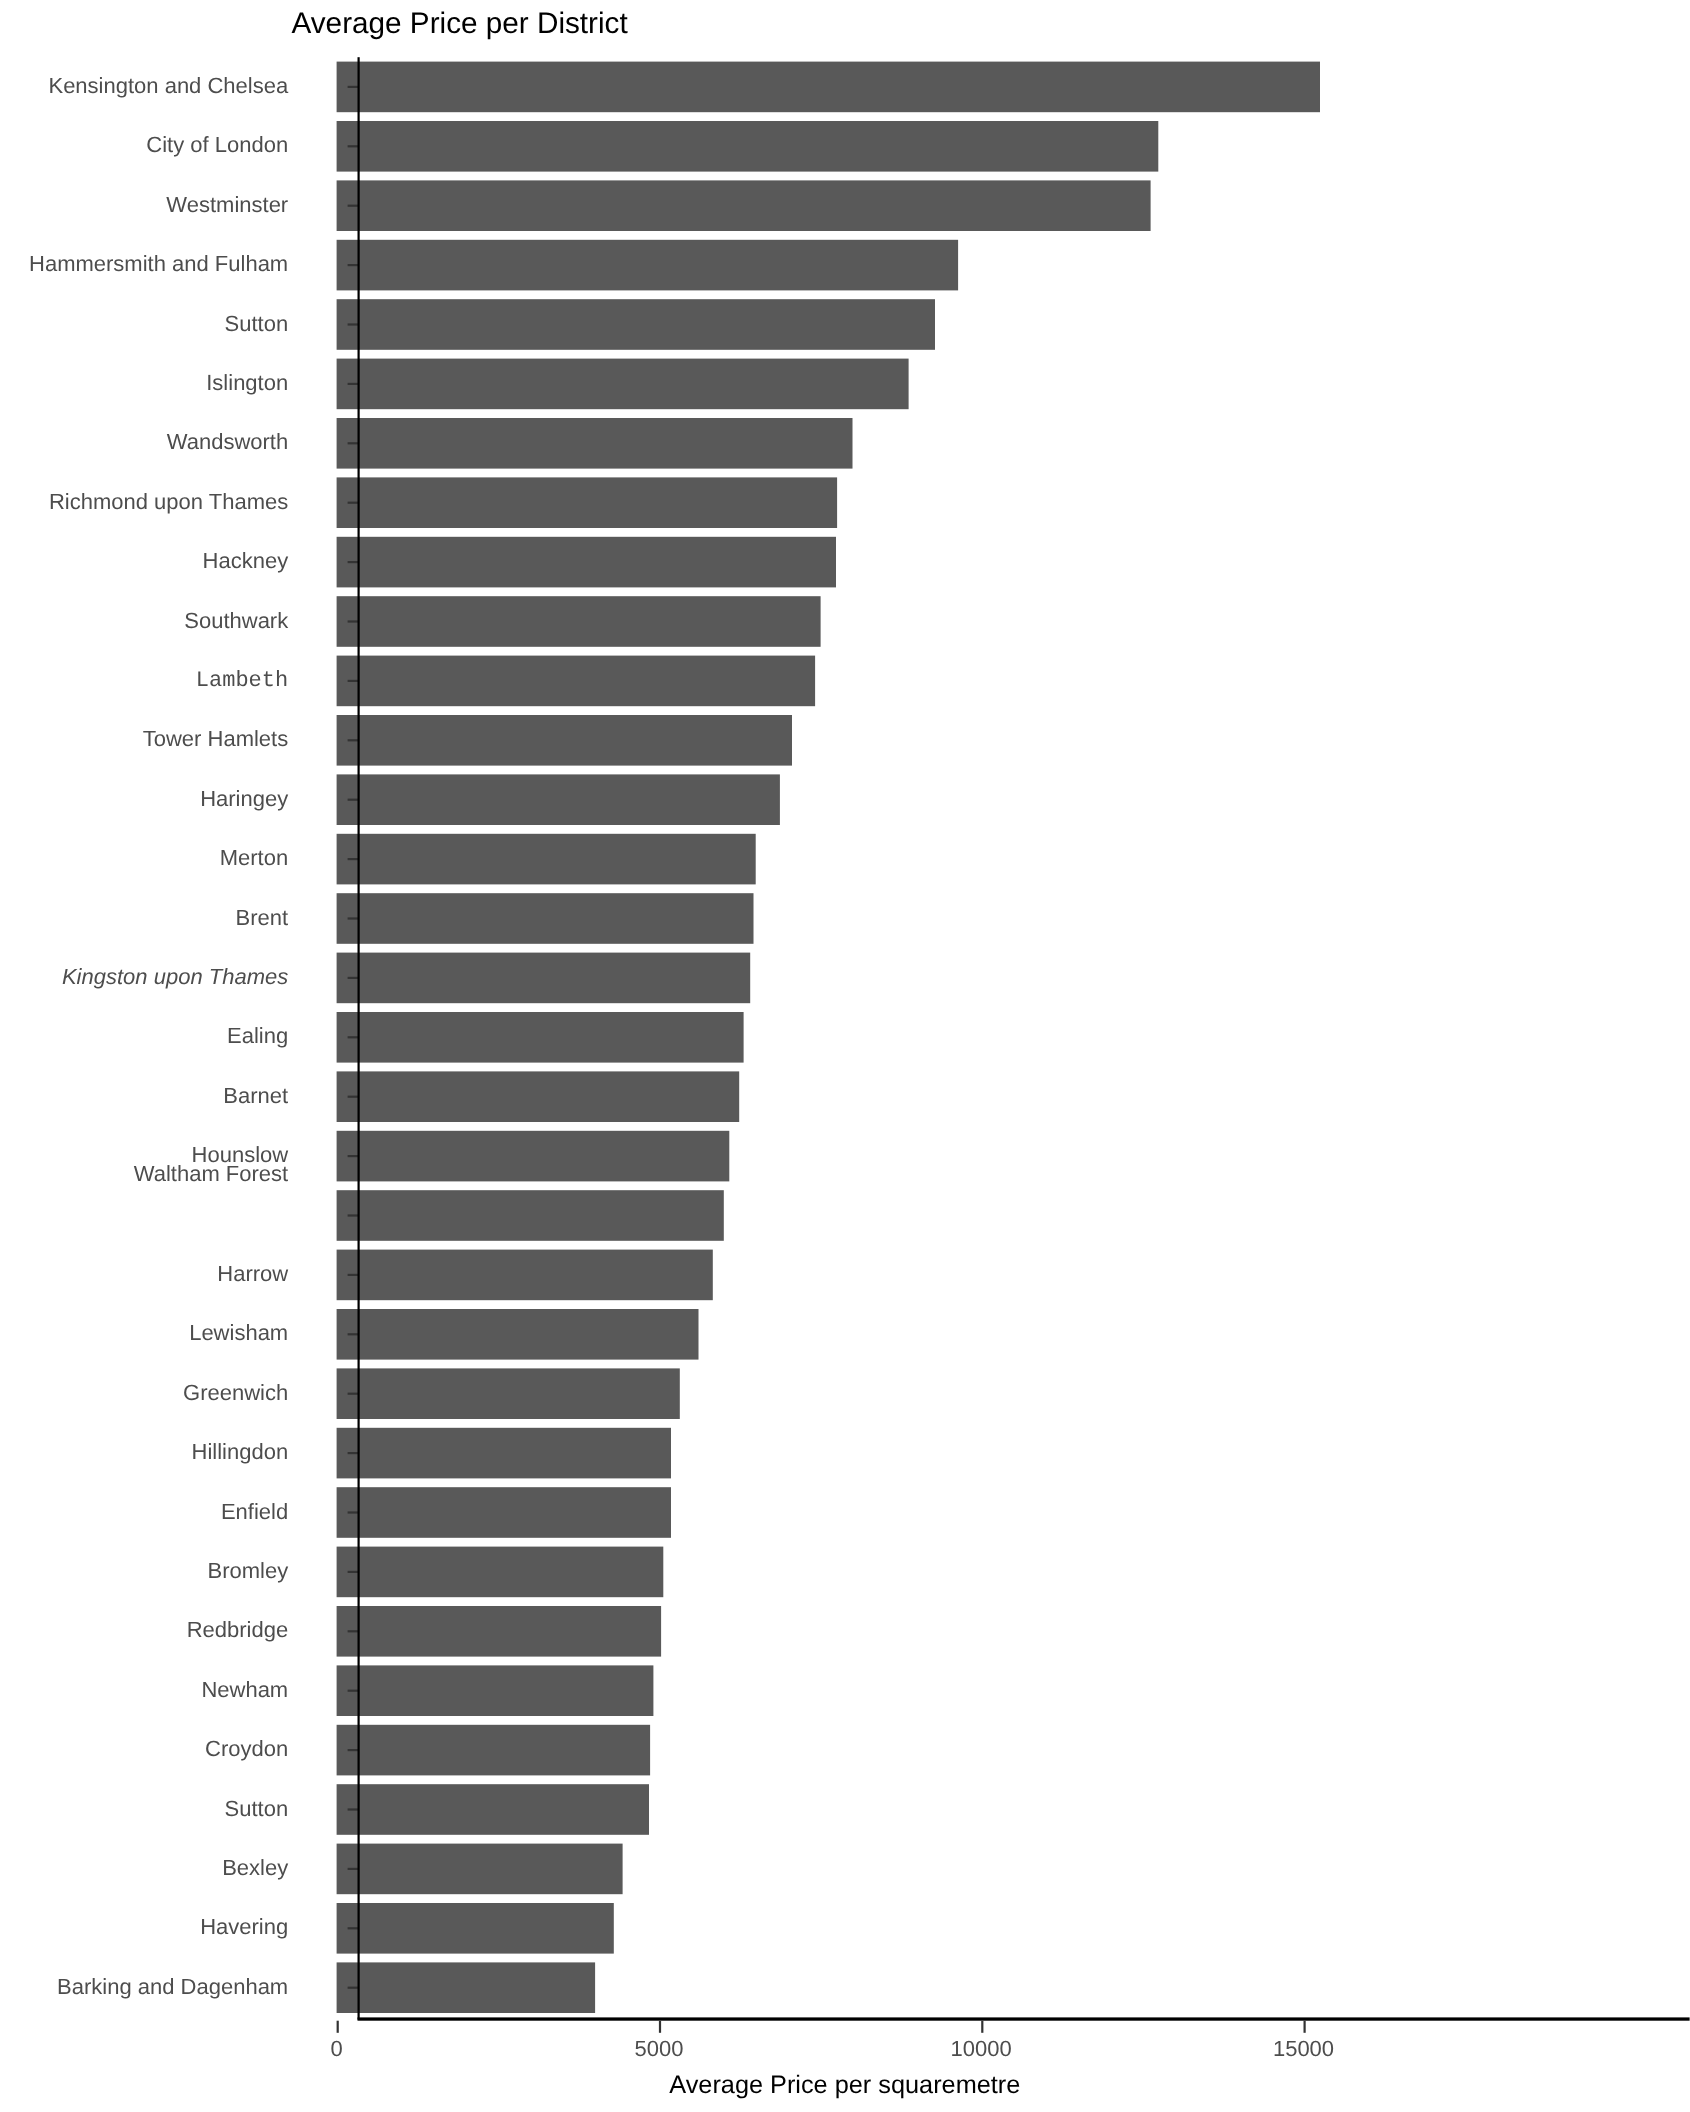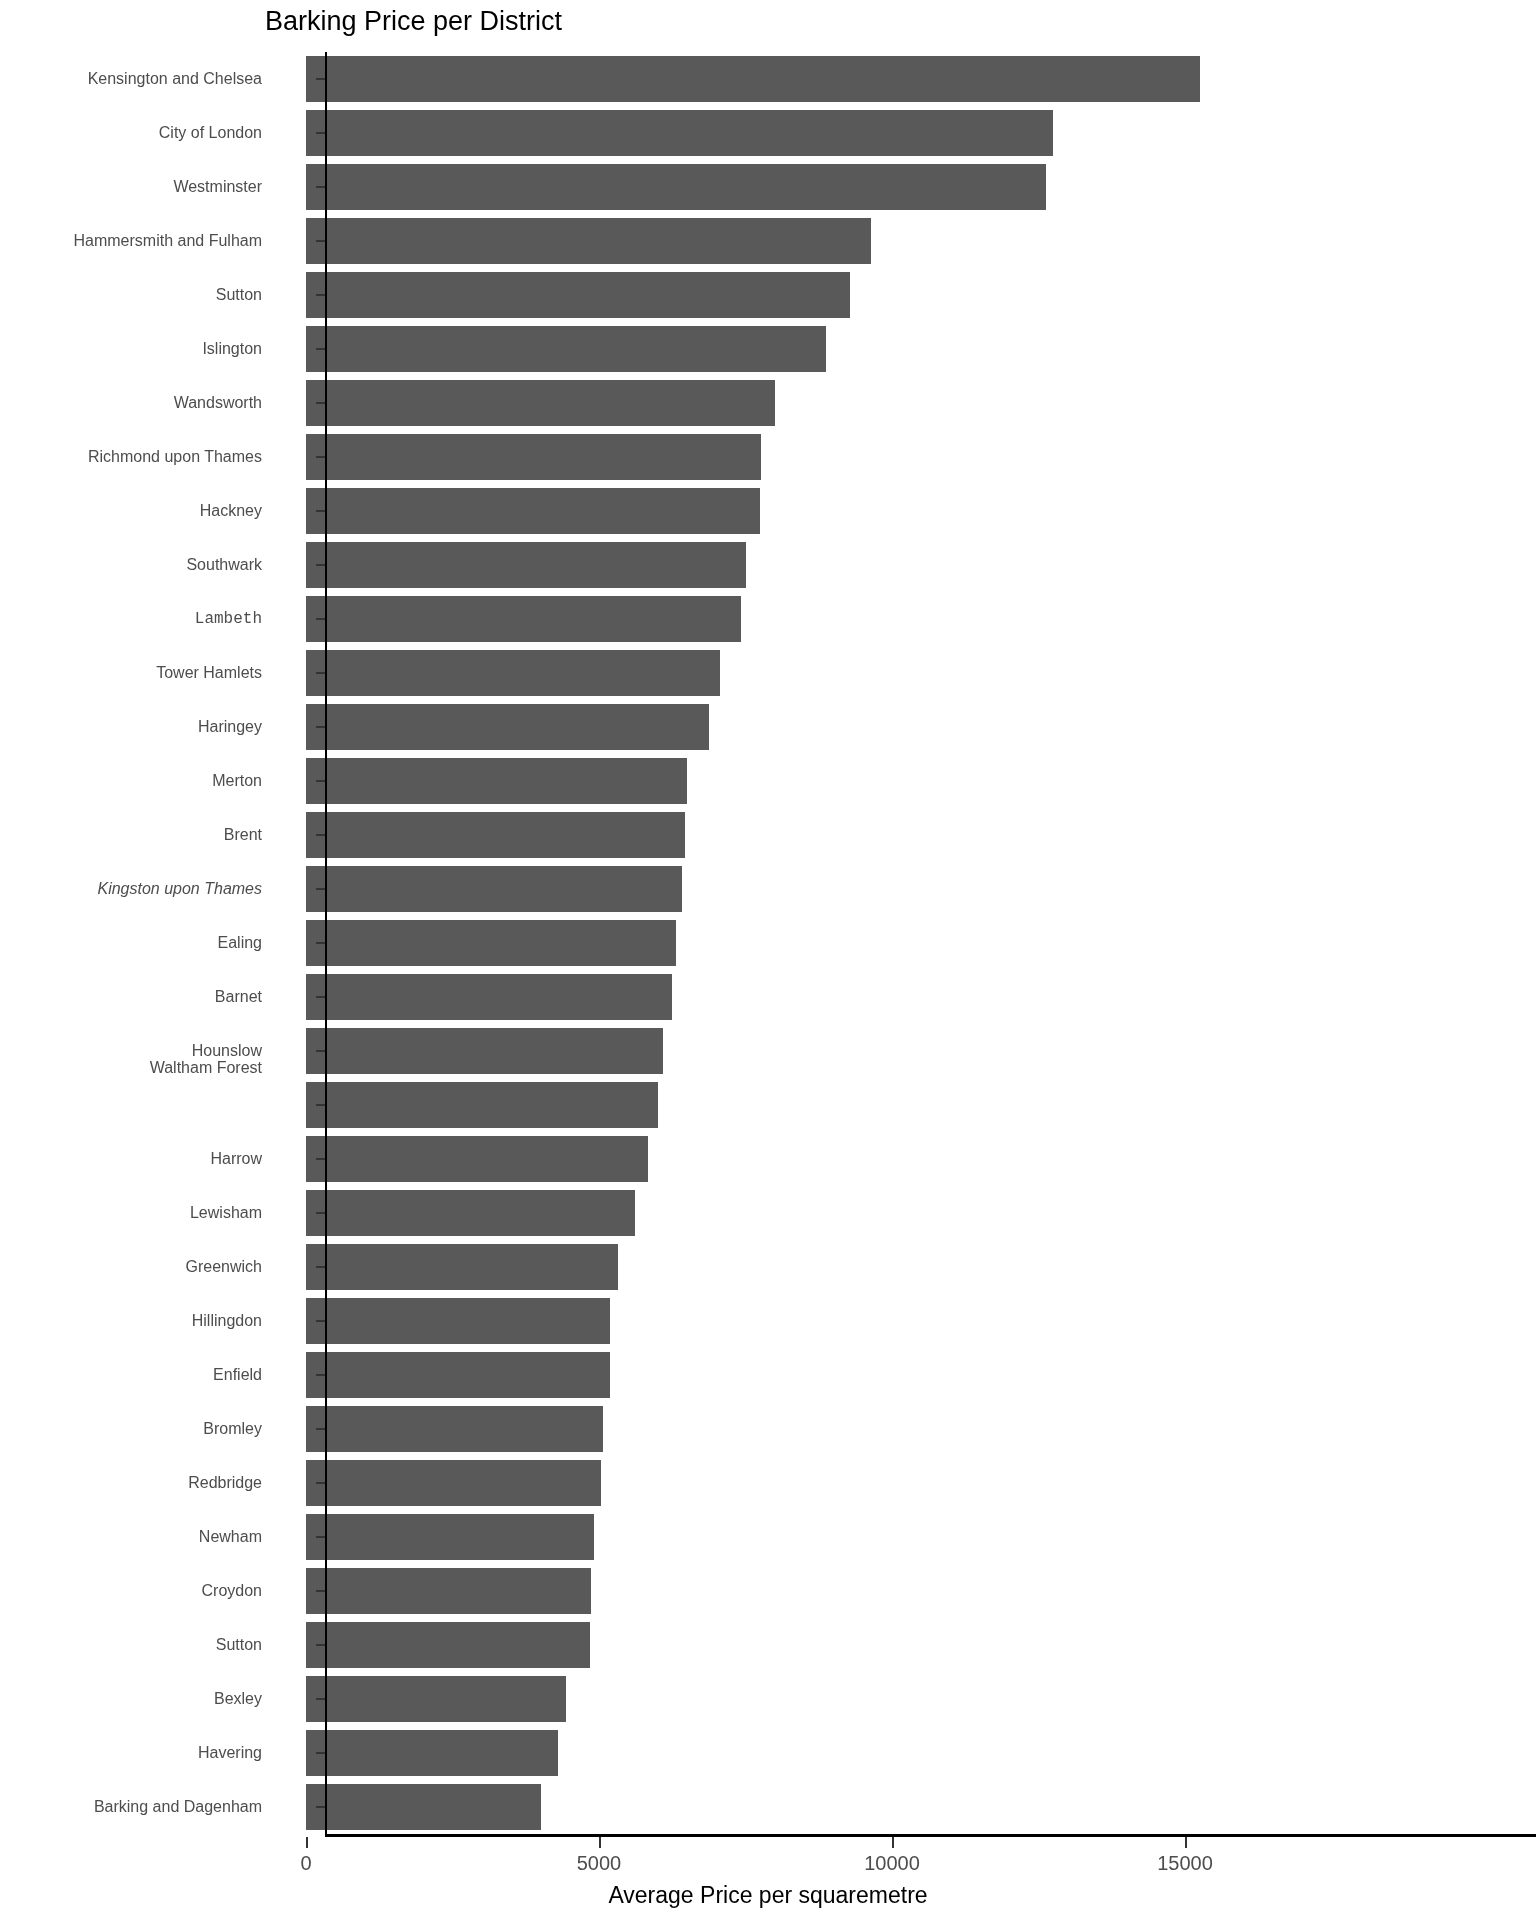--- a/index.html
+++ b/index.html
@@ -65,21 +65,21 @@
     position: absolute;
     left: 306px;
     background: #595959;
   }
 
   
   .y-tick-label {
     position: absolute;
     right: 1274px; 
     text-align: right;
-    font-size: 16px;
+    font-size: 20px;
     color: #4d4d4d;
     white-space: nowrap;
     transform: translateY(-50%);
   }
   .y-tick-mark {
     position: absolute;
     left: 316px;
     width: 10px;
     height: 2px;
     background: #333333;
@@ -112,21 +112,21 @@
     font-size: 23px;
     color: #000000;
     white-space: nowrap;
   }
 </style>
 </head>
 <body>
 
 <div id="chart-root">
 
-  <div id="chart-title">Barking Price per District</div>
+  <div id="chart-title">Average Price per District</div>
 
   <div id="plot-panel"></div>
 
   <div id="bars-layer">
       <div class="bar" style="top: 56.32px; height: 45.36px; width: 894.236px; background: rgb(89, 89, 89);"></div>
       <div class="bar" style="top: 110.32px; height: 45.36px; width: 747.15px; background: rgb(89, 89, 89);"></div>
       <div class="bar" style="top: 164.32px; height: 45.36px; width: 739.532px; background: rgb(89, 89, 89);"></div>
       <div class="bar" style="top: 218.32px; height: 45.36px; width: 564.904px; background: rgb(89, 89, 89);"></div>
       <div class="bar" style="top: 272.32px; height: 45.36px; width: 543.808px; background: rgb(89, 89, 89);"></div>
       <div class="bar" style="top: 326.32px; height: 45.36px; width: 520.368px; background: rgb(89, 89, 89);"></div>

